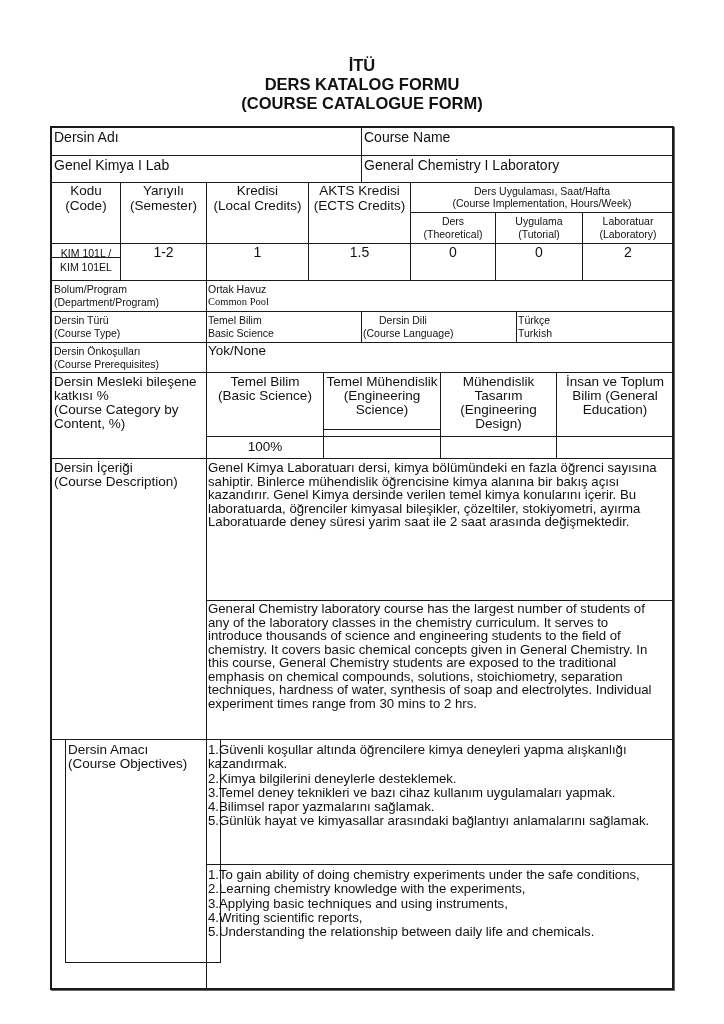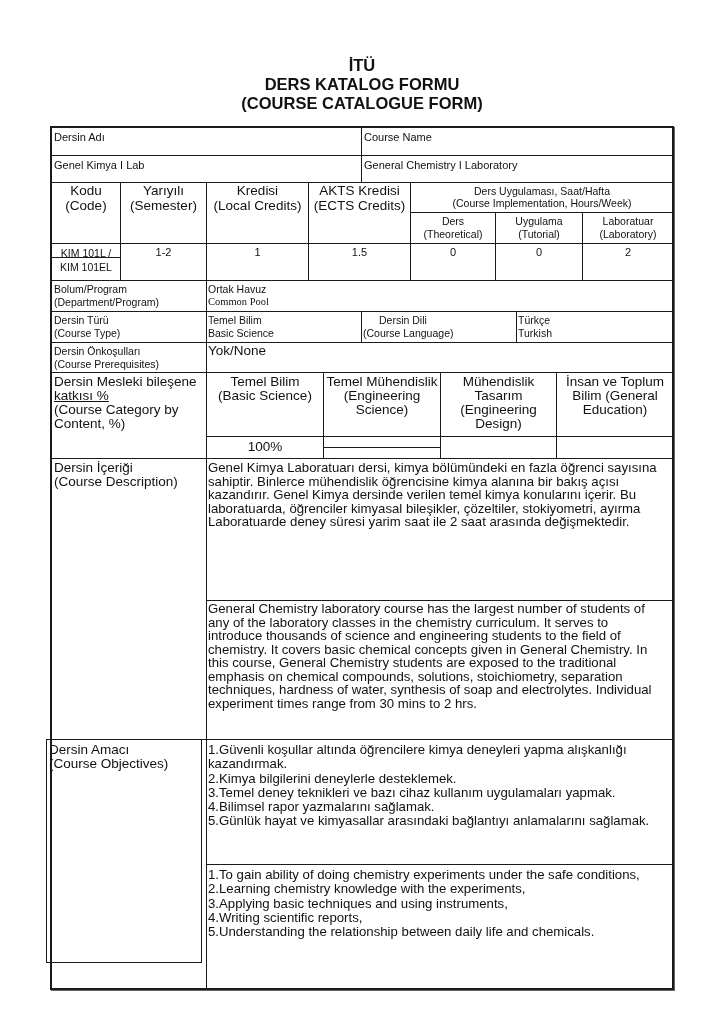--- a/index.html
+++ b/index.html
@@ -5,21 +5,21 @@
     html, body { margin: 0; padding: 0; background: #ffffff; }
     body { width: 724px; height: 1024px; position: relative; overflow: hidden;
            font-family: "Liberation Sans", sans-serif; color: #111; }
     .title { position: absolute; left: 0; width: 724px; text-align: center;
              font-weight: bold; font-size: 16.5px; line-height: 19px; top: 56px; }
     .title div { white-space: nowrap; }
     .cell { position: absolute; box-sizing: border-box; border: 1px solid #1a1a1a;
             overflow: hidden; }
     .t { position: absolute; white-space: pre; }
     .sm { font-size: 10.5px; line-height: 12.5px; }
-    .md { font-size: 11px; line-height: 14px; }
+    .md { font-size: 14px; line-height: 14px; }
     .lg { font-size: 13.5px; line-height: 14.2px; }
     .c { text-align: center; left: 0; right: 0; }
     .outer { position: absolute; left: 50px; top: 126px; width: 624px; height: 864px;
              border: 2px solid #1a1a1a; box-sizing: border-box; pointer-events: none;
              box-shadow: 1px 1px 0 #666; }
     .para { position: absolute; font-size: 13.2px; line-height: 13.5px; white-space: normal; }
     .para div { white-space: nowrap; }
   </style>
 </head>
 <body>
@@ -129,30 +129,30 @@
 <div class="cell" style="left:51px;top:342px;width:156px;height:31px;">
   <span class="t sm" style="left:2px;top:2px;">Dersin Önkoşulları</span>
   <span class="t sm" style="left:2px;top:15px;">(Course Prerequisites)</span>
 </div>
 <div class="cell" style="left:206px;top:342px;width:468px;height:31px;">
   <span class="t lg" style="left:1px;top:1px;">Yok/None</span>
 </div>
 
 <div class="cell" style="left:51px;top:372px;width:156px;height:87px;">
   <span class="t lg" style="left:2px;top:2px;">Dersin Mesleki bileşene</span>
-  <span class="t lg" style="left:2px;top:16px;text-decoration:underline;">katkısı %</span>
+  <span class="t lg" style="left:2px;top:16px;">katkısı %</span>
   <span class="t lg" style="left:2px;top:30px;">(Course Category by</span>
   <span class="t lg" style="left:2px;top:44px;">Content, %)</span>
 </div>
 
 <div class="cell" style="left:206px;top:372px;width:118px;height:65px;">
   <span class="t lg c" style="top:2px;">Temel Bilim</span>
   <span class="t lg c" style="top:16px;">(Basic Science)</span>
 </div>
-<div class="cell" style="left:323px;top:372px;width:118px;height:76px;">
+<div class="cell" style="left:323px;top:372px;width:118px;height:58px;">
   <span class="t lg c" style="top:2px;">Temel Mühendislik</span>
   <span class="t lg c" style="top:16px;">(Engineering</span>
   <span class="t lg c" style="top:30px;">Science)</span>
 </div>
 <div class="cell" style="left:440px;top:372px;width:117px;height:65px;">
   <span class="t lg c" style="top:2px;">Mühendislik</span>
   <span class="t lg c" style="top:16px;">Tasarım</span>
   <span class="t lg c" style="top:30px;">(Engineering</span>
   <span class="t lg c" style="top:44px;">Design)</span>
 </div>
@@ -194,21 +194,21 @@
     <div>any of the laboratory classes in the chemistry curriculum. It serves to</div>
     <div>introduce thousands of science and engineering students to the field of</div>
     <div>chemistry.  It covers basic chemical concepts given in General Chemistry. In</div>
     <div>this course, General Chemistry students are exposed to the traditional</div>
     <div>emphasis on chemical compounds, solutions, stoichiometry, separation</div>
     <div>techniques, hardness of water, synthesis of soap and electrolytes. Individual</div>
     <div>experiment times range from 30 mins to 2 hrs.</div>
   </div>
 </div>
 
-<div class="cell" style="left:46px;top:739px;width:156px;height:224px;">
+<div class="cell" style="left:65px;top:739px;width:156px;height:224px;">
   <span class="t lg" style="left:2px;top:3px;">Dersin Amacı</span>
   <span class="t lg" style="left:2px;top:17px;">(Course Objectives)</span>
 </div>
 <div class="cell" style="left:206px;top:739px;width:468px;height:126px;">
   <div class="para" style="left:1px;top:3px;line-height:14.3px;">
     <div>1.Güvenli koşullar altında öğrencilere kimya deneyleri yapma alışkanlığı</div>
     <div>kazandırmak.</div>
     <div>2.Kimya bilgilerini deneylerle desteklemek.</div>
     <div>3.Temel deney teknikleri ve bazı cihaz kullanım uygulamaları yapmak.</div>
     <div>4.Bilimsel rapor yazmalarını sağlamak.</div>

